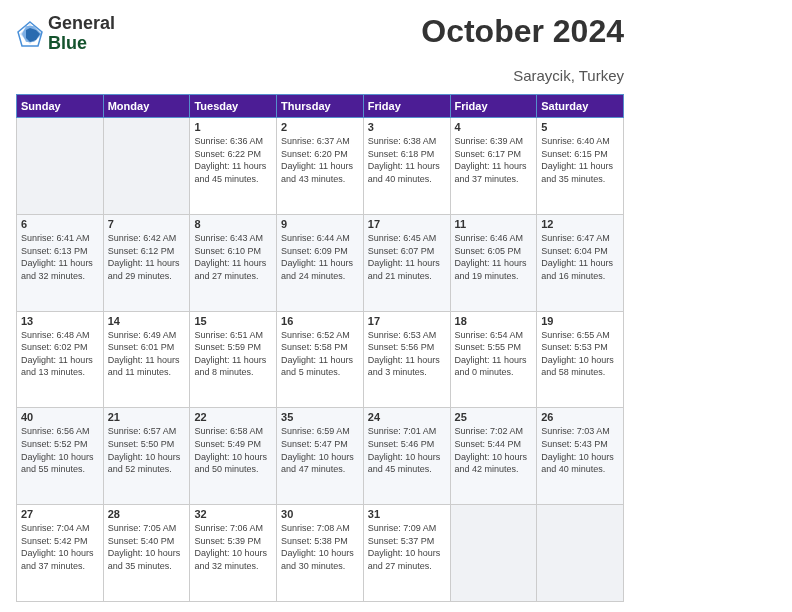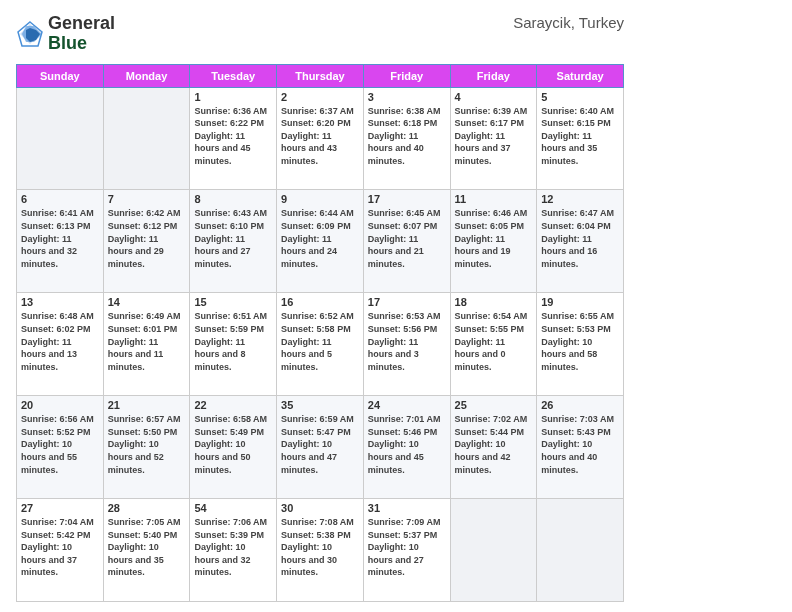--- a/index.html
+++ b/index.html
@@ -44,35 +44,36 @@
     }
     .month-title {
       font-size: 32px;
       font-weight: bold;
       color: #333;
       line-height: 1.1;
     }
     .location {
       font-size: 15px;
       color: #555;
+      margin-top: 18px;
     }
     .calendar {
       flex: 1;
       border: 1px solid #ccc;
       border-collapse: collapse;
       width: 100%;
       table-layout: fixed;
     }
     .calendar th {
-      background-color: #d946ef;
+      background-color: #4c1d95;
       color: #fff;
       font-size: 11px;
       font-weight: bold;
       padding: 5px 4px;
-      text-align: center;
+      text-align: left;
       border: 1px solid #5590cc;
     }
     .calendar td {
       border: 1px solid #ccc;
       vertical-align: top;
       padding: 3px 4px;
       font-size: 9.5px;
       color: #333;
       height: 88px;
     }
@@ -85,21 +86,20 @@
     .day-num {
       font-size: 11px;
       font-weight: bold;
       display: block;
       margin-bottom: 2px;
     }
     .cell-content {
       font-size: 9px;
       line-height: 1.4;
       color: #444;
-      font-weight: bold;
     }
     .empty-cell {
       background-color: #f0f2f5 !important;
     }
   </style>
 </head>
 <body>
 
 <div class="page">
   <div class="header">
@@ -109,20 +109,21 @@
         <polygon points="14,2 26,12 22,26 6,26 2,12" fill="none" stroke="#4a90d9" stroke-width="1.5"></polygon>
         <polygon points="18,6 26,14 18,22 10,22 6,14 10,6" fill="#4a90d9" opacity="0.6"></polygon>
         <polygon points="20,10 24,14 20,20 14,22 10,18 10,10 14,8" fill="#2a6bb0"></polygon>
       </svg>
       <div class="logo-text">
         <div>General</div>
         <div><span>Blue</span></div>
       </div>
     </div>
     <div class="title-block">
+      <div class="month-title">October 2024</div>
       <div class="location">Saraycik, Turkey</div>
     </div>
   </div>
 
   <table class="calendar">
     <thead>
       <tr id="header-row">
           <th>Sunday</th>
           <th>Monday</th>
           <th>Tuesday</th>
@@ -212,21 +213,21 @@
             <span class="day-num">18</span>
             <div class="cell-content">Sunrise: 6:54 AM<br>Sunset: 5:55 PM<br>Daylight: 11 hours and 0 minutes.</div>
           </td>
           <td>
             <span class="day-num">19</span>
             <div class="cell-content">Sunrise: 6:55 AM<br>Sunset: 5:53 PM<br>Daylight: 10 hours and 58 minutes.</div>
           </td>
         </tr>
         <tr>
           <td>
-            <span class="day-num">20</span>
+            <span class="day-num">40</span>
             <div class="cell-content">Sunrise: 6:56 AM<br>Sunset: 5:52 PM<br>Daylight: 10 hours and 55 minutes.</div>
           </td>
           <td>
             <span class="day-num">21</span>
             <div class="cell-content">Sunrise: 6:57 AM<br>Sunset: 5:50 PM<br>Daylight: 10 hours and 52 minutes.</div>
           </td>
           <td>
             <span class="day-num">22</span>
             <div class="cell-content">Sunrise: 6:58 AM<br>Sunset: 5:49 PM<br>Daylight: 10 hours and 50 minutes.</div>
           </td>
@@ -250,21 +251,21 @@
         <tr>
           <td>
             <span class="day-num">27</span>
             <div class="cell-content">Sunrise: 7:04 AM<br>Sunset: 5:42 PM<br>Daylight: 10 hours and 37 minutes.</div>
           </td>
           <td>
             <span class="day-num">28</span>
             <div class="cell-content">Sunrise: 7:05 AM<br>Sunset: 5:40 PM<br>Daylight: 10 hours and 35 minutes.</div>
           </td>
           <td>
-            <span class="day-num">54</span>
+            <span class="day-num">32</span>
             <div class="cell-content">Sunrise: 7:06 AM<br>Sunset: 5:39 PM<br>Daylight: 10 hours and 32 minutes.</div>
           </td>
           <td>
             <span class="day-num">30</span>
             <div class="cell-content">Sunrise: 7:08 AM<br>Sunset: 5:38 PM<br>Daylight: 10 hours and 30 minutes.</div>
           </td>
           <td>
             <span class="day-num">31</span>
             <div class="cell-content">Sunrise: 7:09 AM<br>Sunset: 5:37 PM<br>Daylight: 10 hours and 27 minutes.</div>
           </td>

